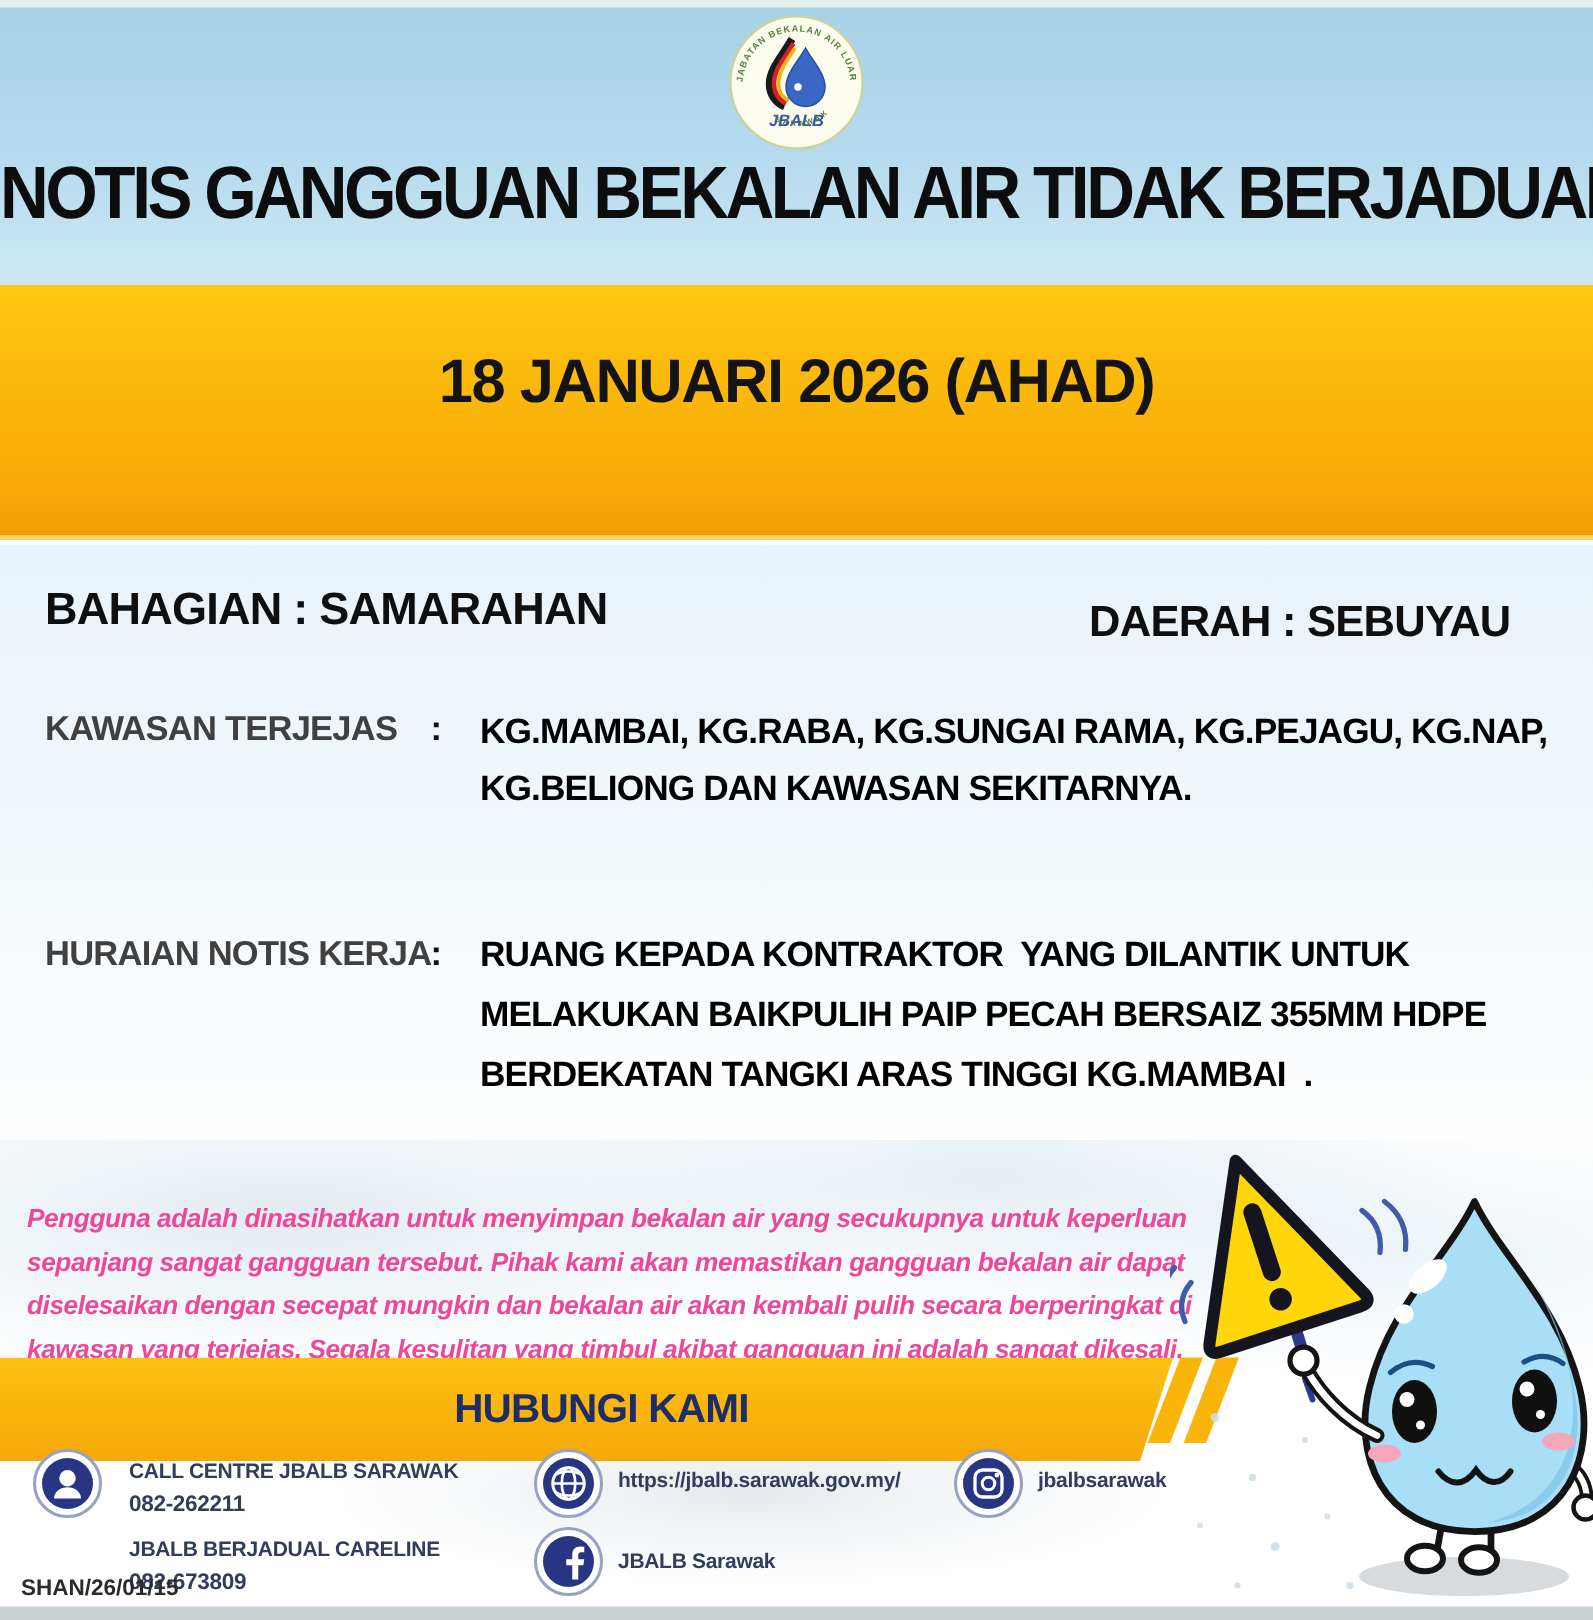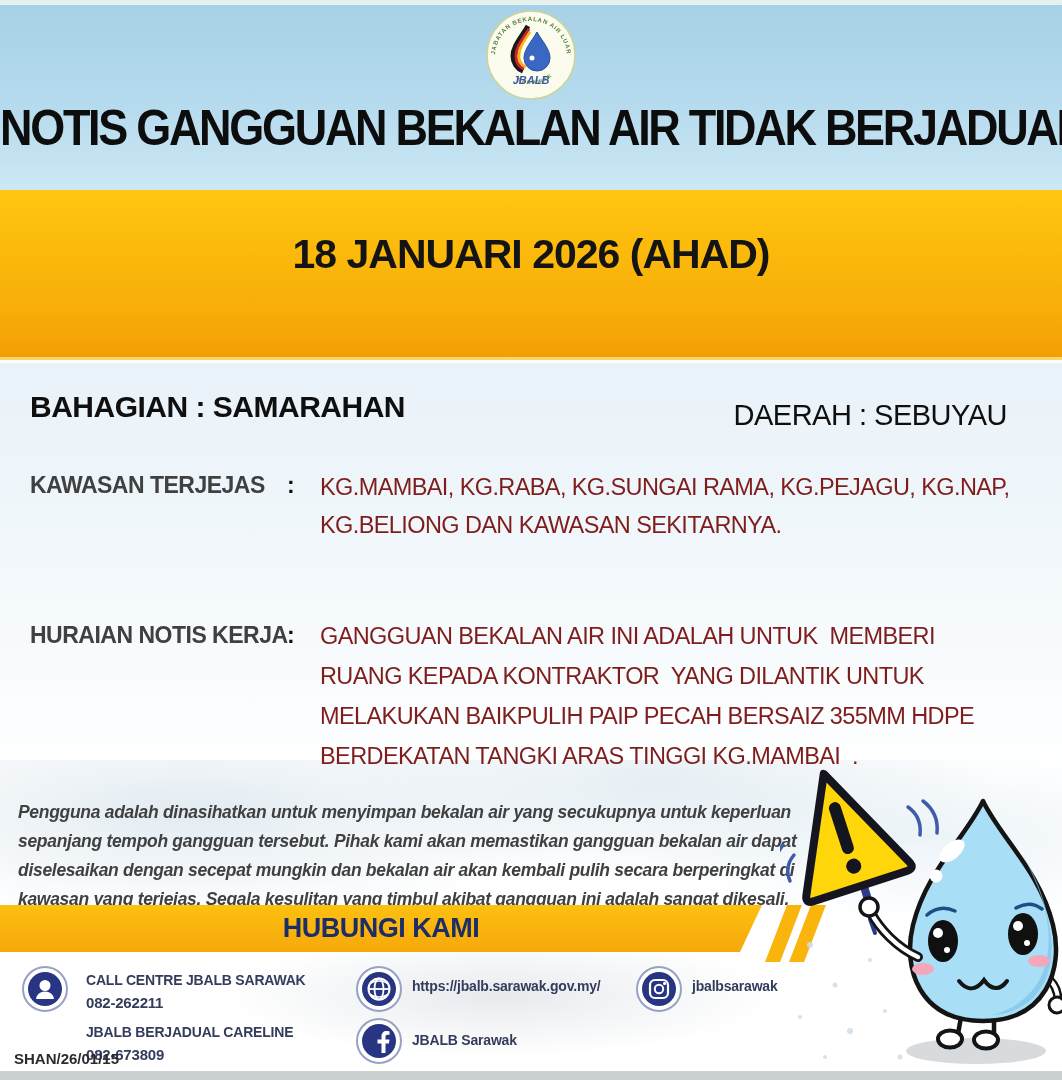--- a/index.html
+++ b/index.html
@@ -44,52 +44,52 @@
   .splash-b{
     position:absolute;left:150px;top:948px;width:700px;height:120px;
     background:radial-gradient(55% 70% at 50% 40%, rgba(193,201,209,0.38), transparent 72%);
   }
   .loc-bahagian{
     position:absolute;left:30px;top:390px;
     font-size:30px;font-weight:bold;color:#0f0f0f;letter-spacing:-0.5px;white-space:nowrap;
   }
   .loc-daerah{
     position:absolute;right:55px;top:399px;
-    font-size:29px;font-weight:normal;color:#0f0f0f;letter-spacing:-0.5px;white-space:nowrap;
+    font-size:29px;font-weight:bold;color:#0f0f0f;letter-spacing:-0.5px;white-space:nowrap;
   }
   .detail-label{
     position:absolute;left:30px;font-size:23px;font-weight:bold;color:#404040;letter-spacing:-0.5px;white-space:nowrap;
   }
   .detail-colon{
     position:absolute;left:287px;font-size:23px;font-weight:bold;color:#121212;
   }
   .detail-lines{position:absolute;left:320px;}
   .detail-line{
-    font-size:23.5px;font-weight:normal;color:#7f1d1d;letter-spacing:-0.6px;white-space:pre;
+    font-size:23.5px;font-weight:bold;color:#000000;letter-spacing:-0.6px;white-space:pre;
   }
   .kawasan-label{top:472px;}
   .kawasan-colon{top:472px;}
   .kawasan-lines{top:468px;}
   .kawasan-lines .detail-line{line-height:38px;}
   .huraian-label{top:622px;}
   .huraian-colon{top:622px;}
   .huraian-lines{top:616px;}
   .huraian-lines .detail-line{line-height:40px;}
   
   .advisory{position:absolute;left:18px;top:798px;}
   .advisory-line{
-    font-size:17.5px;font-style:italic;font-weight:600;color:#404040;
+    font-size:17.5px;font-style:italic;font-weight:600;color:#ec4899;
     letter-spacing:-0.3px;line-height:29px;white-space:pre;
   }
   
   .contact-banner{
-    position:absolute;left:0;top:905px;width:762px;height:47px;
+    position:absolute;left:0;top:905px;width:762px;height:69px;
     background:linear-gradient(180deg,#fdc010 0%,#f6a90a 100%);
     clip-path:polygon(0 0,100% 0,calc(100% - 22px) 100%,0 100%);
-    display:flex;align-items:center;justify-content:center;
+    display:flex;align-items:center;justify-content:center;padding-left:20px;
   }
   .contact-heading{
     font-size:27px;font-weight:bold;color:#1d2d66;letter-spacing:-0.5px;white-space:nowrap;
   }
   .stripe{position:absolute;top:905px;height:57px;width:15px;background:#f9b50c;transform:skewX(-21deg);}
   .stripe-1{left:776px;}
   .stripe-2{left:800px;}
   
   .icon-badge{
     position:absolute;width:46px;height:46px;border-radius:50%;
@@ -150,29 +150,28 @@
   <div class="detail-label kawasan-label">KAWASAN TERJEJAS</div>
   <div class="detail-colon kawasan-colon">:</div>
   <div class="detail-lines kawasan-lines">
     <div class="detail-line">KG.MAMBAI, KG.RABA, KG.SUNGAI RAMA, KG.PEJAGU, KG.NAP,</div>
     <div class="detail-line">KG.BELIONG DAN KAWASAN SEKITARNYA.</div>
   </div>
 
   <div class="detail-label huraian-label">HURAIAN NOTIS KERJA</div>
   <div class="detail-colon huraian-colon">:</div>
   <div class="detail-lines huraian-lines">
-    <div class="detail-line">GANGGUAN BEKALAN AIR INI ADALAH UNTUK  MEMBERI</div>
     <div class="detail-line">RUANG KEPADA KONTRAKTOR  YANG DILANTIK UNTUK</div>
     <div class="detail-line">MELAKUKAN BAIKPULIH PAIP PECAH BERSAIZ 355MM HDPE</div>
     <div class="detail-line">BERDEKATAN TANGKI ARAS TINGGI KG.MAMBAI  .</div>
   </div>
 
   <div class="advisory">
     <div class="advisory-line">Pengguna adalah dinasihatkan untuk menyimpan bekalan air yang secukupnya untuk keperluan</div>
-    <div class="advisory-line">sepanjang tempoh gangguan tersebut. Pihak kami akan memastikan gangguan bekalan air dapat</div>
+    <div class="advisory-line">sepanjang sangat gangguan tersebut. Pihak kami akan memastikan gangguan bekalan air dapat</div>
     <div class="advisory-line">diselesaikan dengan secepat mungkin dan bekalan air akan kembali pulih secara berperingkat di</div>
     <div class="advisory-line">kawasan yang terjejas. Segala kesulitan yang timbul akibat gangguan ini adalah sangat dikesali.</div>
   </div>
 
   <div class="contact-banner">
     <div class="contact-heading">HUBUNGI KAMI</div>
   </div>
   <div class="stripe stripe-1"></div>
   <div class="stripe stripe-2"></div>
 

